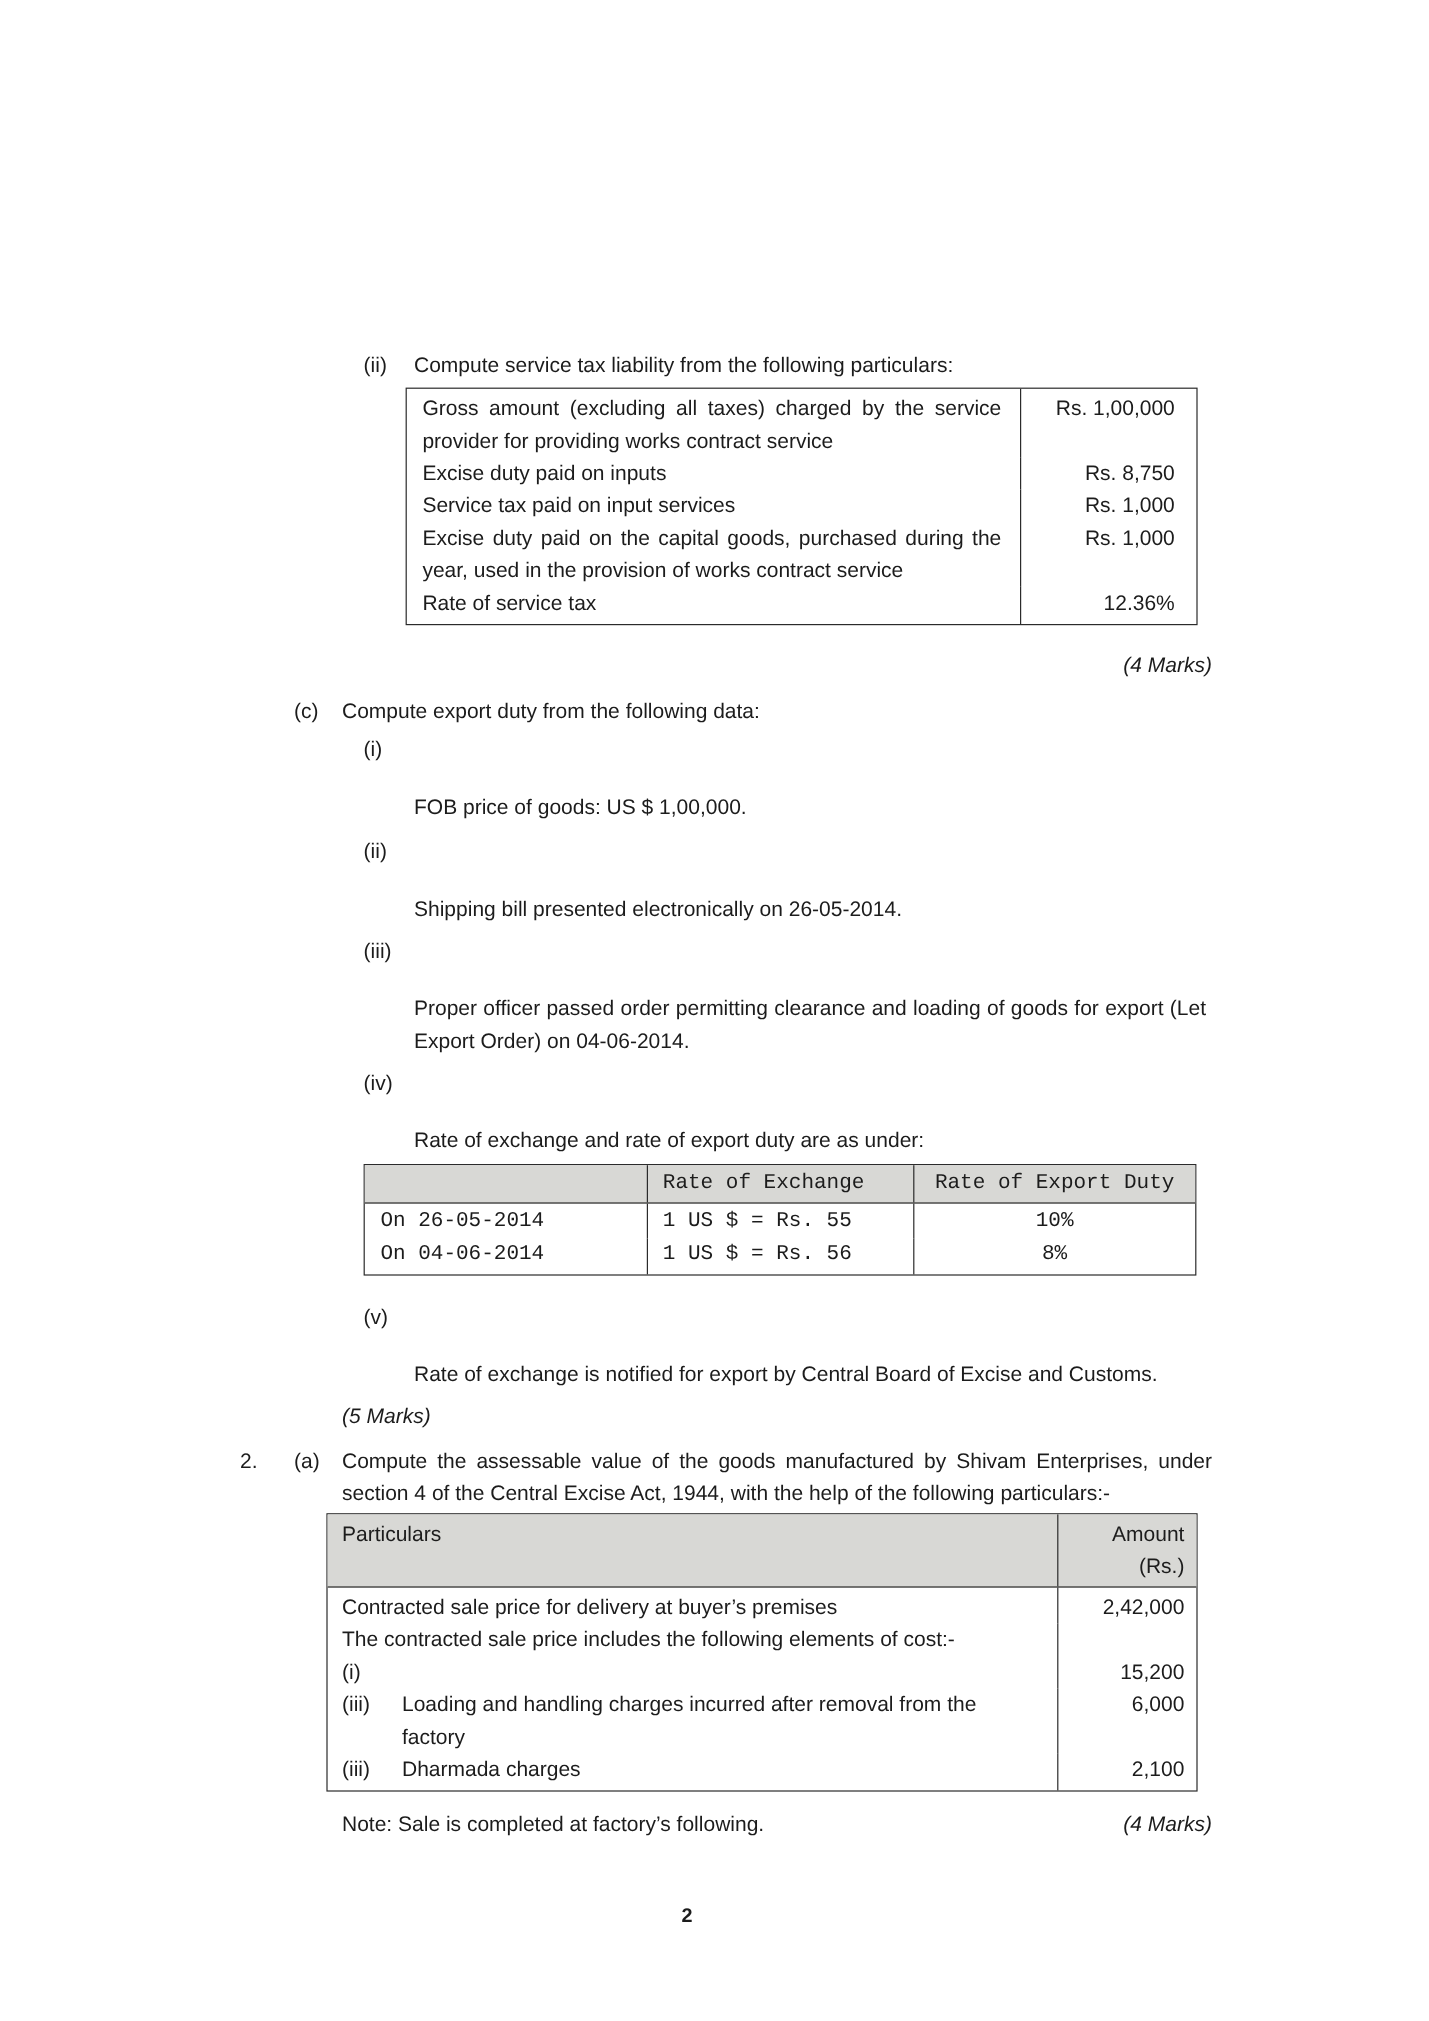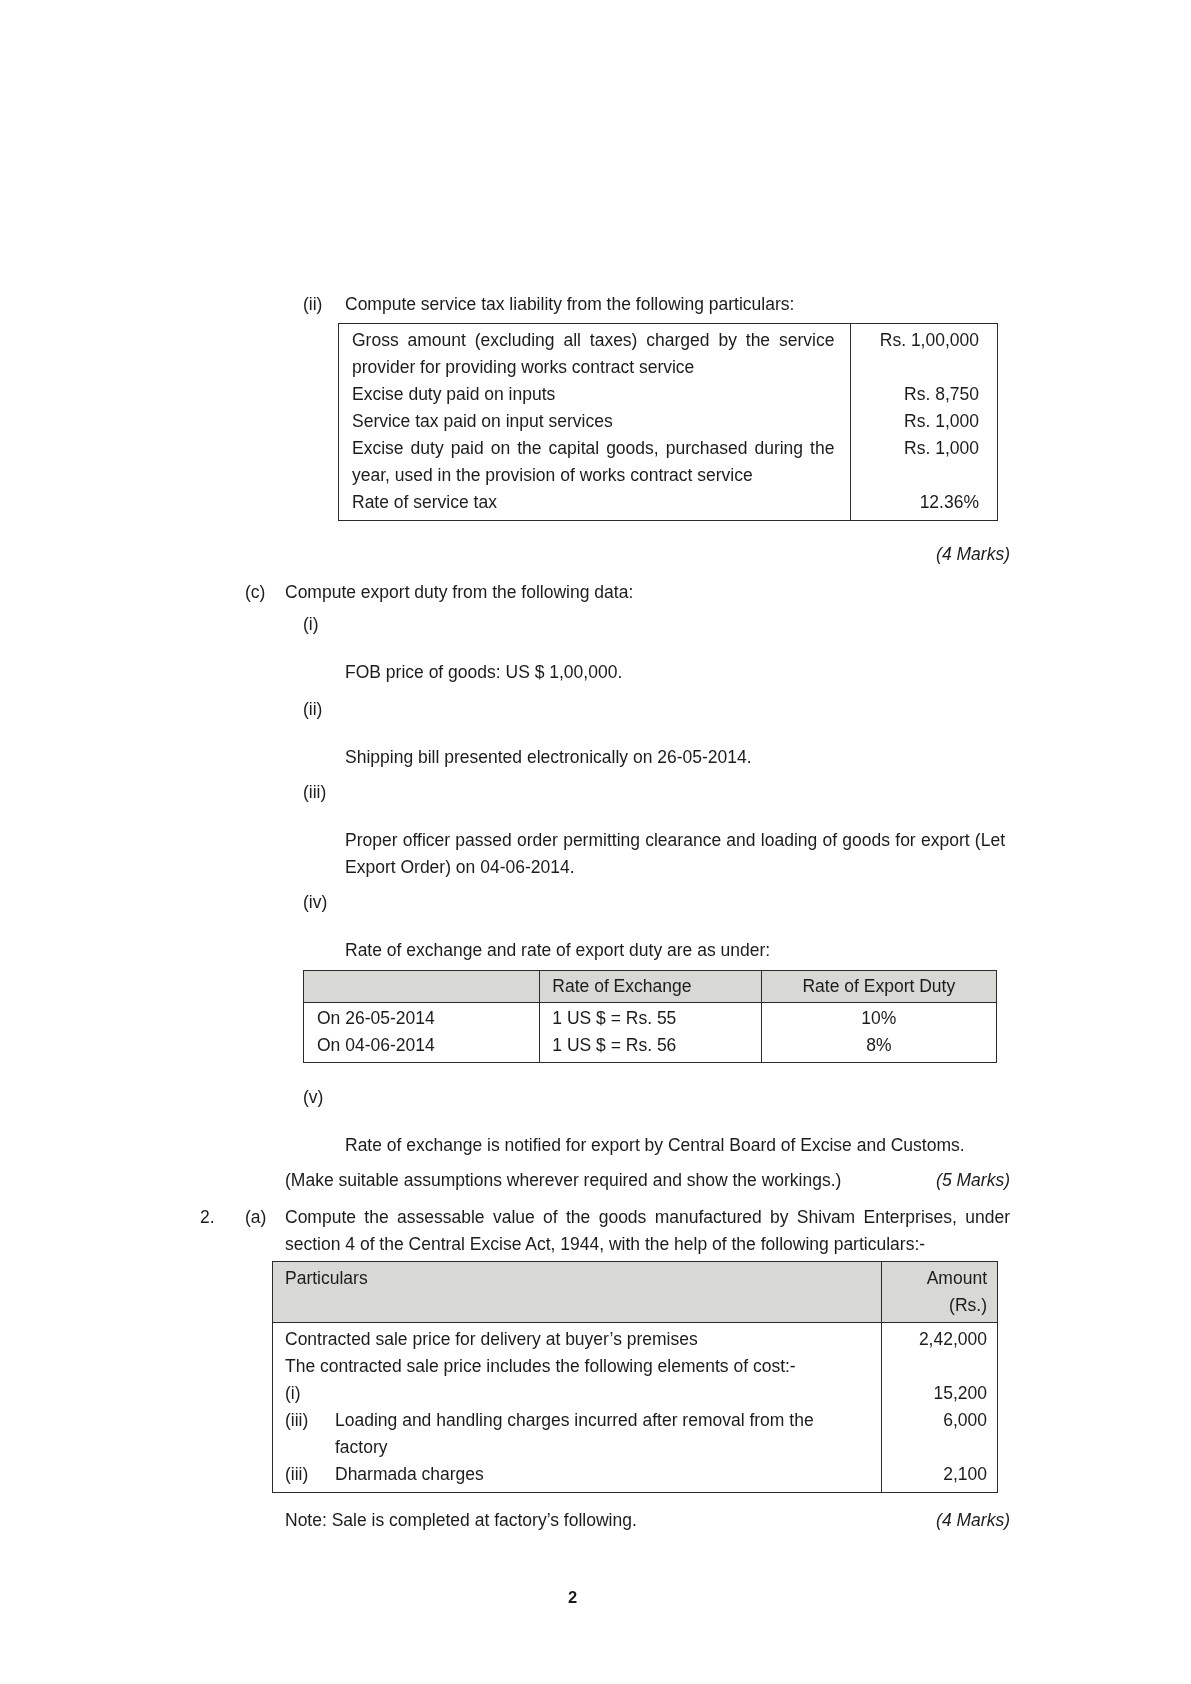--- a/index.html
+++ b/index.html
@@ -33,21 +33,21 @@
   .h-c{margin-left:245px;margin-top:11px;width:765px;}
   .h-c .lbl{width:40px;}
 
   .item{margin-left:303px;width:702px;}
   .item .lbl{width:42px;}
   .item .txt{flex:1;margin-top:48px;}
   .mt5{margin-top:5px;}.mt10{margin-top:10px;}.mt8{margin-top:8px;}.mt21{margin-top:21px;}
 
   
   .t2{margin-left:303px;margin-top:6px;width:694px;border:1.8px solid #2b2b2b;display:flex;flex-direction:column;}
-  .t2 .trow{display:flex;align-items:stretch;}
+  .t2 .trow{display:flex;align-items:stretch;font-family:Liberation Mono, monospace;}
   .t2 .c1{width:236px;padding-left:13px;}
   .t2 .c2{width:222px;border-left:1.8px solid #2b2b2b;padding-left:12px;}
   .t2 .c3{width:236px;border-left:1.8px solid #2b2b2b;text-align:center;}
   .t2 .thead{background:#d8d8d5;border-bottom:1.8px solid #2b2b2b;}
   .t2 .thead>div{padding-top:2px;padding-bottom:2px;}
   .t2 .body1>div{padding-top:2px;}
   .t2 .body2>div{padding-bottom:3px;}
 
   .mkline{display:flex;justify-content:space-between;margin-left:285px;width:725px;margin-top:8px;}
 
@@ -152,21 +152,20 @@
       <div class="c3">8%</div>
     </div>
   </div>
 
   <div class="row item mt21">
     <span class="lbl">(v)</span>
     <span class="txt">Rate of exchange is notified for export by Central Board of Excise and Customs.</span>
   </div>
 
   <div class="mkline">
-    <span>(Make suitable assumptions wherever required and show the workings.)</span>
     <span class="ital">(5 Marks)</span>
   </div>
 
   <div class="q2">
     <span class="num">2.</span>
     <span class="lbl">(a)</span>
     <span class="txt">Compute the assessable value of the goods manufactured by Shivam Enterprises, under section 4 of the Central Excise Act, 1944, with the help of the following particulars:-</span>
   </div>
 
   <div class="t3">

